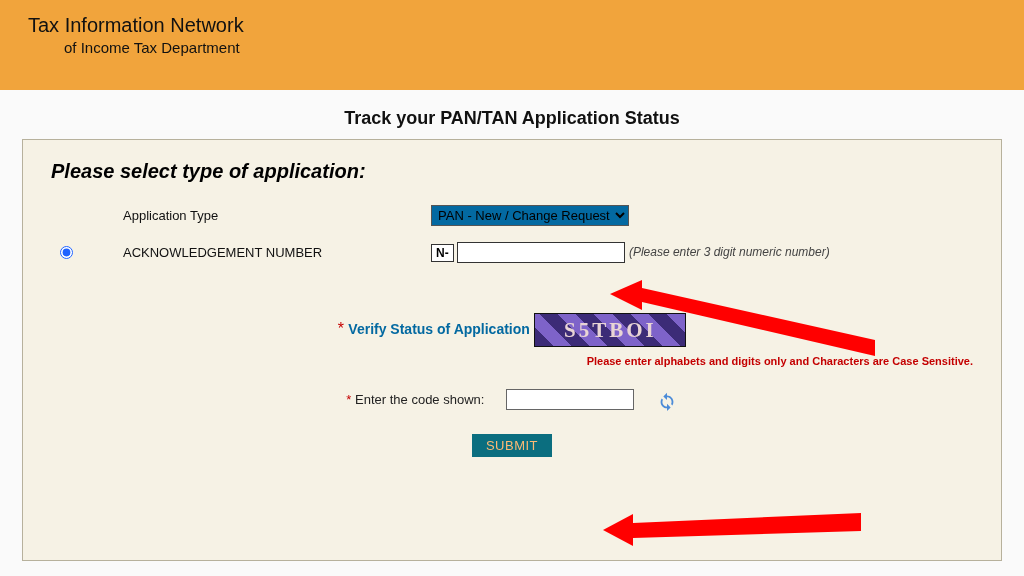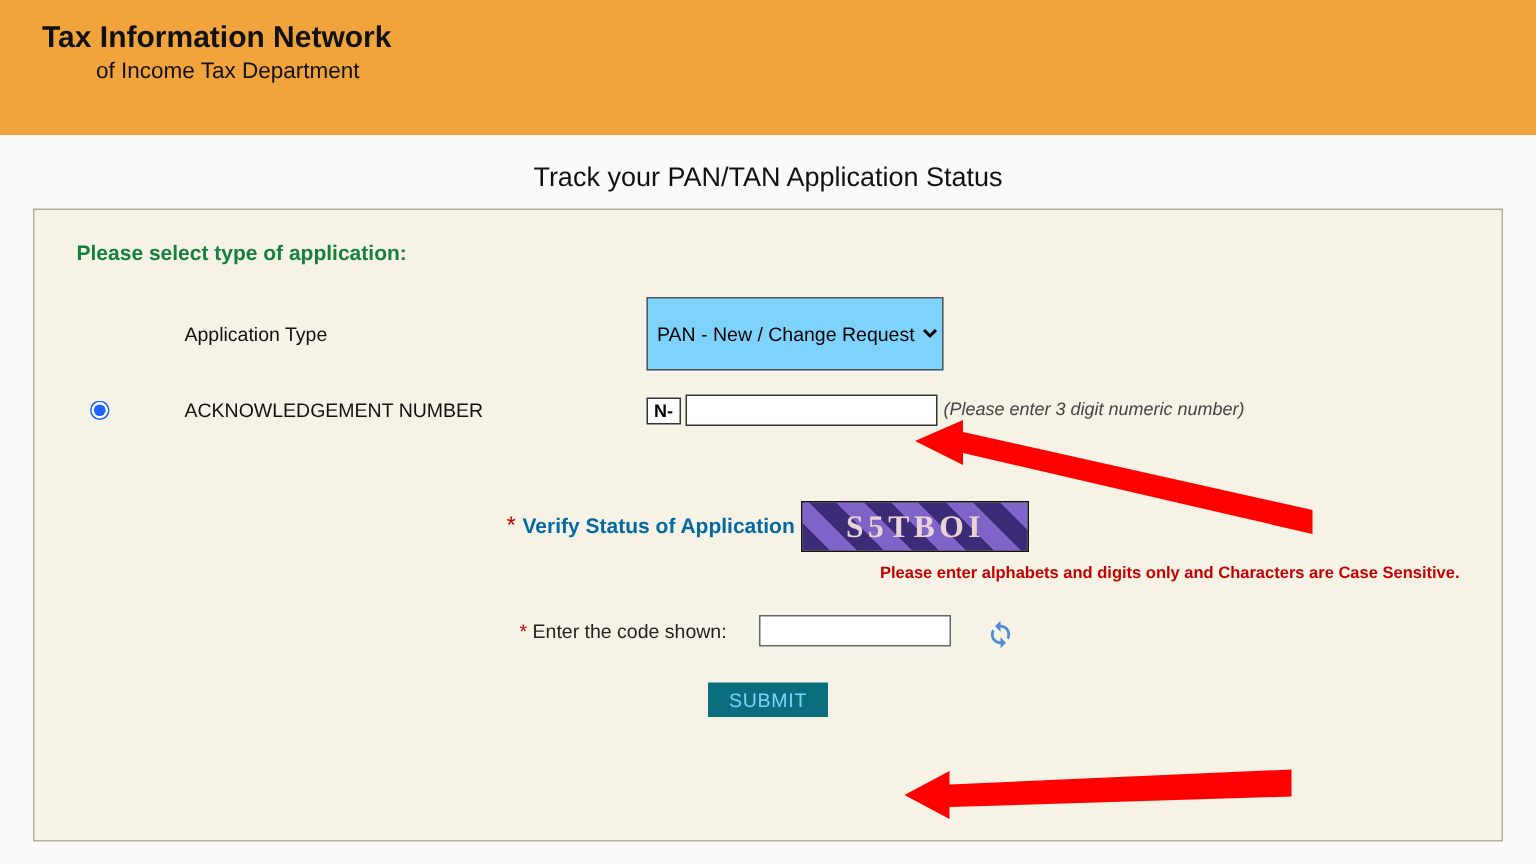--- a/index.html
+++ b/index.html
@@ -1,42 +1,42 @@
 <!DOCTYPE html>
 <html><head>
 <meta charset="utf-8">
 <style>
   html,body{margin:0;padding:0;font-family:Arial,Helvetica,sans-serif;background:#fafafa;}
   body{width:1024px;height:576px;overflow:hidden;position:relative;}
   .header{background:#f1a43c;padding:14px 0 34px 28px;}
-  .hd-title{font-size:20px;font-weight:bold;color:#111;}
+  .hd-title{font-size:20px;font-weight:normal;color:#111;}
   .hd-sub{font-size:15px;font-weight:normal;color:#111;margin-left:36px;margin-top:2px;}
-  .page-title{text-align:center;font-size:18px;font-weight:normal;margin:18px 0 10px 0;color:#111;}
+  .page-title{text-align:center;font-size:18px;font-weight:bold;margin:18px 0 10px 0;color:#111;}
   .form-box{background:#f6f2e5;border:1px solid #b7b19c;margin:0 22px;padding:20px 28px;height:380px;position:relative;}
-  .instr{font-size:14px;font-weight:bold;color:#15803d;}
+  .instr{font-size:20px;font-weight:bold;color:#000000;font-style:italic;}
   table.ftable{border-collapse:collapse;margin-top:14px;width:100%;}
   table.ftable td{padding:8px 4px;vertical-align:middle;font-size:13px;}
   .lbl{font-weight:normal;color:#111;}
   .radio-cell{width:60px;text-align:left;}
   input[type=radio]{accent-color:#1e62ff;}
   .label-cell{width:300px;}
-  select.app-type{font-size:13px;padding:15px 2px;border:1px solid #555;background:#7dd3fc;}
+  select.app-type{font-size:13px;padding:1px 2px;border:1px solid #555;background:#0369a1;}
   .nbox{display:inline-block;border:1px solid #333;background:#fff;padding:1px 4px;font-size:12px;font-weight:bold;vertical-align:middle;}
   input.ack{width:160px;font-size:13px;border:1px solid #333;padding:2px 3px;vertical-align:middle;}
   .hint{font-style:italic;color:#444;font-size:12px;}
   .center-block{text-align:center;margin-top:26px;}
   .verify-title{font-size:14px;font-weight:bold;color:#0369a1;}
   .red{color:#c40000;}
   .cap-wrap{margin:16px auto 4px auto;display:inline-block;}
   .captcha{display:inline-block;width:150px;height:32px;border:1px solid #111;background:linear-gradient(45deg,#3c2b77 0,#3c2b77 10%,#7e63c9 10%,#7e63c9 20%,#3c2b77 20%,#3c2b77 30%,#7e63c9 30%,#7e63c9 40%,#3c2b77 40%,#3c2b77 50%,#7e63c9 50%,#7e63c9 60%,#3c2b77 60%,#3c2b77 70%,#7e63c9 70%,#7e63c9 80%,#3c2b77 80%,#3c2b77 90%,#7e63c9 90%,#7e63c9 100%);color:#e9d5d5;font-family:"Times New Roman",serif;font-size:21px;font-weight:bold;letter-spacing:3px;line-height:32px;vertical-align:middle;}
   .cap-note{font-size:11px;color:#c40000;font-weight:bold;margin:4px 0 22px 0;text-align:right;}
   .code-row{font-size:13px;color:#222;}
   .code-row input{width:120px;font-size:13px;border:1px solid #666;padding:2px 3px;margin:0 18px;}
   .refresh svg{vertical-align:middle;}
-  .submit-btn{display:inline-block;background:#0b6e7f;color:#7dd3fc;font-size:13px;padding:4px 14px;border:none;cursor:pointer;margin-top:22px;letter-spacing:.5px;}
+  .submit-btn{display:inline-block;background:#0b6e7f;color:#fdba74;font-size:13px;padding:4px 14px;border:none;cursor:pointer;margin-top:22px;letter-spacing:.5px;}
   
   .arrow{position:absolute;}
   .arrow svg{display:block;}
 </style>
 </head>
 <body>
 
 <div class="header">
   <div class="hd-title">Tax Information Network</div>
   <div class="hd-sub">of Income Tax Department</div>

